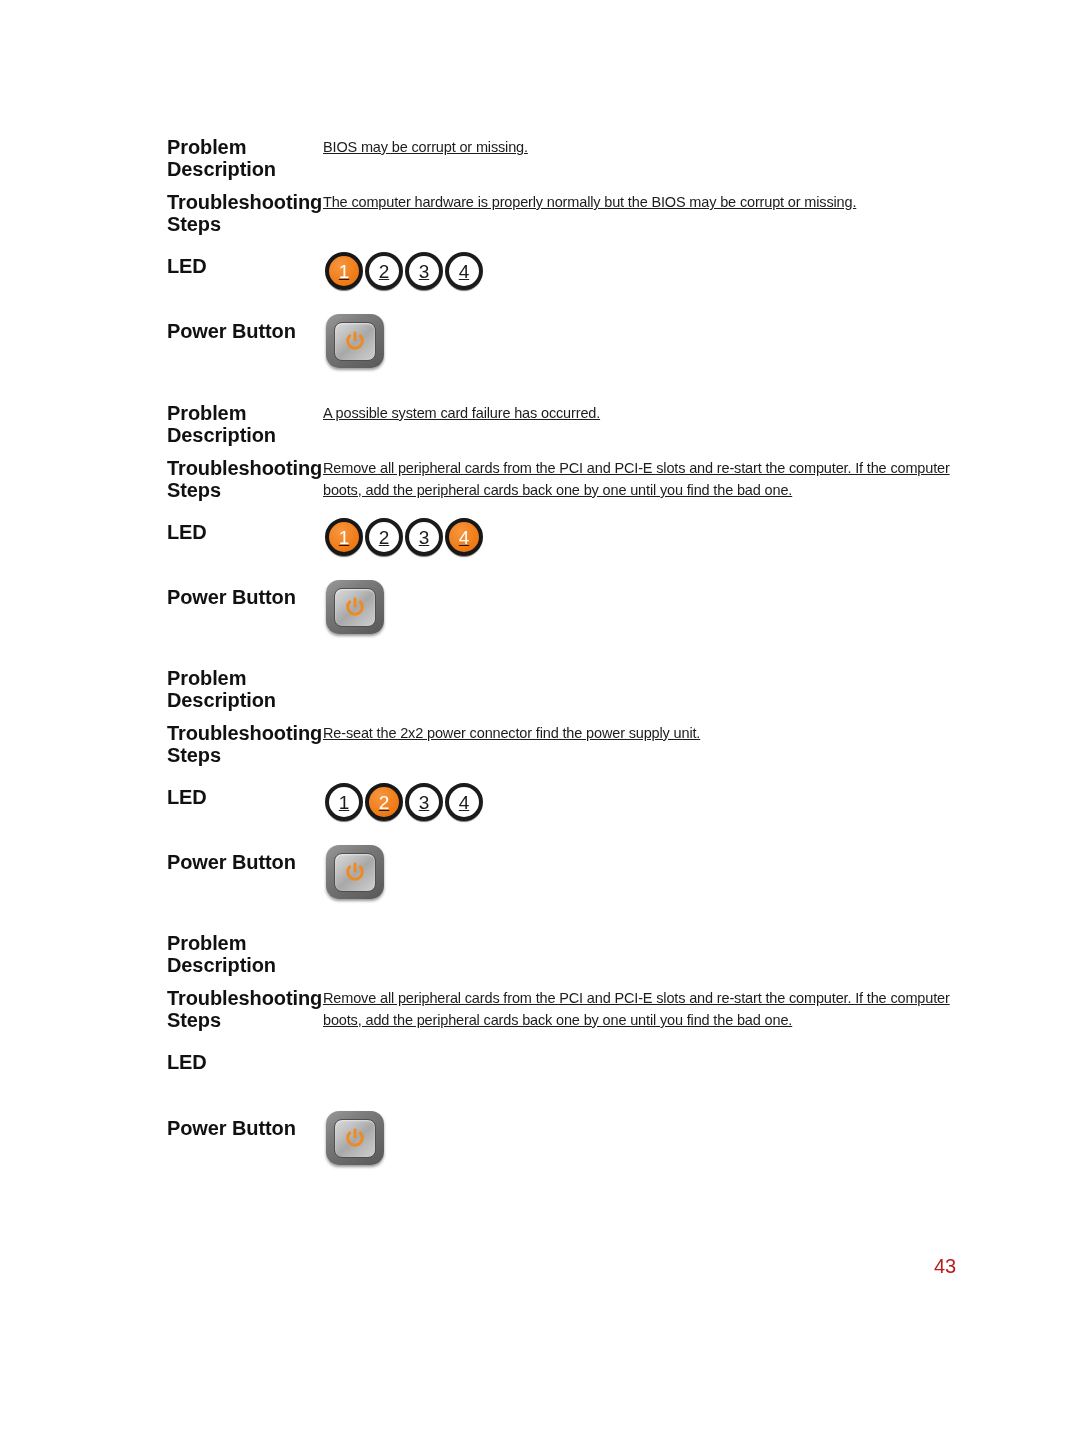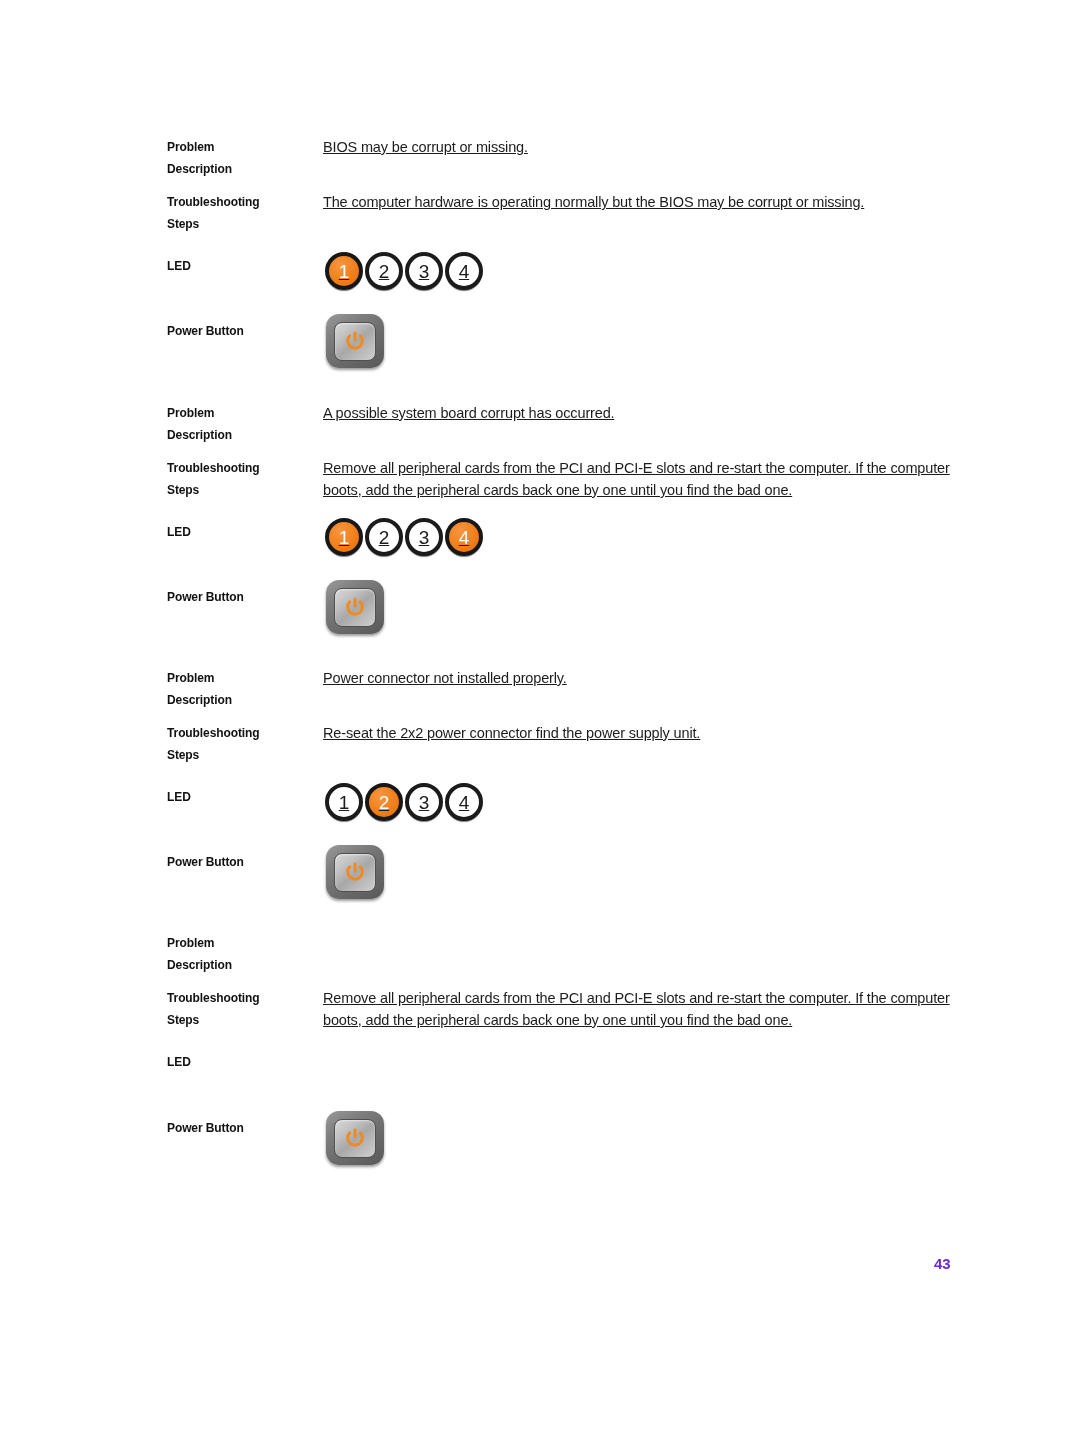--- a/index.html
+++ b/index.html
@@ -28,21 +28,21 @@
     position: absolute;
     left: 167px;
     width: 800px;
     display: flex;
     align-items: flex-start;
   }
   .label {
     width: 155px;
     flex: 0 0 155px;
     font-weight: bold;
-    font-size: 12px;
+    font-size: 20px;
     line-height: 22px;
     letter-spacing: -0.1px;
     color: #111111;
     white-space: pre-line;
   }
   .value {
     flex: 1 1 auto;
     font-size: 14.5px;
     line-height: 22px;
     letter-spacing: -0.15px;
@@ -116,41 +116,40 @@
   .pwr-glyph {
     width: 22px;
     height: 22px;
     display: block;
   }
 
   .page-number {
     position: absolute;
     left: 934px;
     top: 1255px;
-    font-size: 15px;
-    color: #6d28d9;
+    font-size: 20px;
+    color: #b91c1c;
     font-family: "Liberation Sans", sans-serif;
-    font-weight: bold;
   }
 </style>
 </head>
 <body>
 
 <div class="page">
 
   <div class="row" style="top:136px;">
     <div class="label">Problem
 Description</div>
     <div class="value">BIOS may be corrupt or missing.</div>
   </div>
 
   <div class="row" style="top:191px;">
     <div class="label">Troubleshooting
 Steps</div>
-    <div class="value">The computer hardware is operating normally but the BIOS may be corrupt or missing.</div>
+    <div class="value">The computer hardware is properly normally but the BIOS may be corrupt or missing.</div>
   </div>
 
   <div class="row" style="top:255px;">
     <div class="label">LED</div>
     <div class="value">
       <div class="led-strip">
           <div class="led on">1</div>
           <div class="led">2</div>
           <div class="led">3</div>
           <div class="led">4</div>
@@ -170,21 +169,21 @@
               </svg>
             </div>
           </div>
         </div>
     </div>
   </div>
 
   <div class="row" style="top:402px;">
     <div class="label">Problem
 Description</div>
-    <div class="value">A possible system board corrupt has occurred.</div>
+    <div class="value">A possible system card failure has occurred.</div>
   </div>
 
   <div class="row" style="top:457px;">
     <div class="label">Troubleshooting
 Steps</div>
     <div class="value">Remove all peripheral cards from the PCI and PCI-E slots and re-start the computer. If the computer boots, add the peripheral cards back one by one until you find the bad one.</div>
   </div>
 
   <div class="row" style="top:521px;">
     <div class="label">LED</div>
@@ -210,21 +209,20 @@
               </svg>
             </div>
           </div>
         </div>
     </div>
   </div>
 
   <div class="row" style="top:667px;">
     <div class="label">Problem
 Description</div>
-    <div class="value">Power connector not installed properly.</div>
   </div>
 
   <div class="row" style="top:722px;">
     <div class="label">Troubleshooting
 Steps</div>
     <div class="value">Re-seat the 2x2 power connector find the power supply unit.</div>
   </div>
 
   <div class="row" style="top:786px;">
     <div class="label">LED</div>

